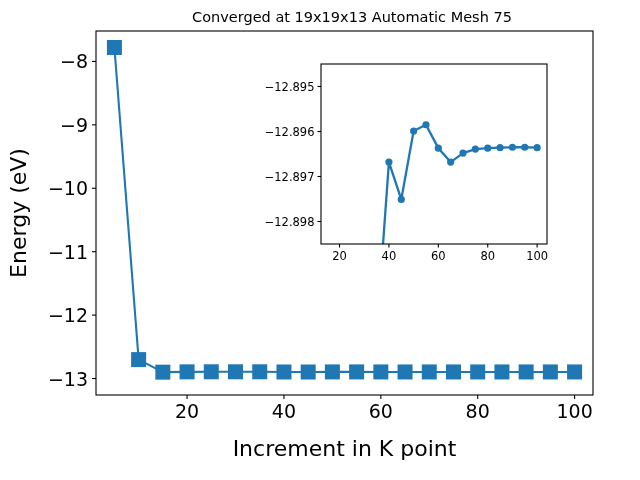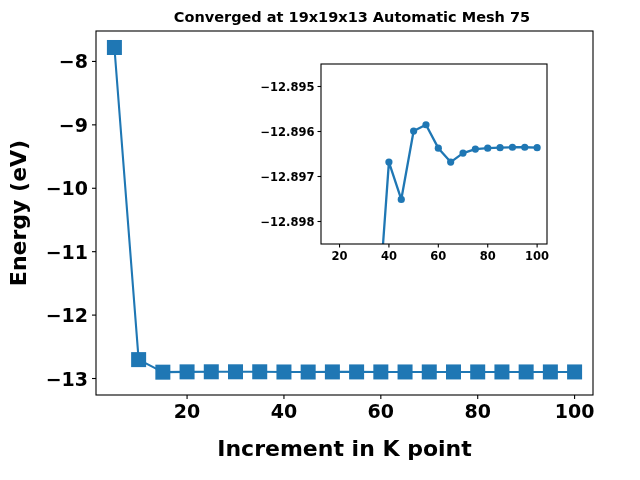--- a/index.html
+++ b/index.html
@@ -11,21 +11,20 @@
     width: 640px;
     height: 480px;
     font-family: "DejaVu Sans", sans-serif;
     overflow: hidden;
   }
   #figure {
     position: relative;
     width: 596px;
     height: 480px;
     background: #ffffff;
-    font-weight: bold;
   }
   svg { display: block; }
   .tick-label {
     font-family: "DejaVu Sans", sans-serif;
     fill: #000000;
   }
   .main-tick { font-size: 19px; }
   .inset-tick { font-size: 11.5px; }
   .axis-title {
     font-family: "DejaVu Sans", sans-serif;

